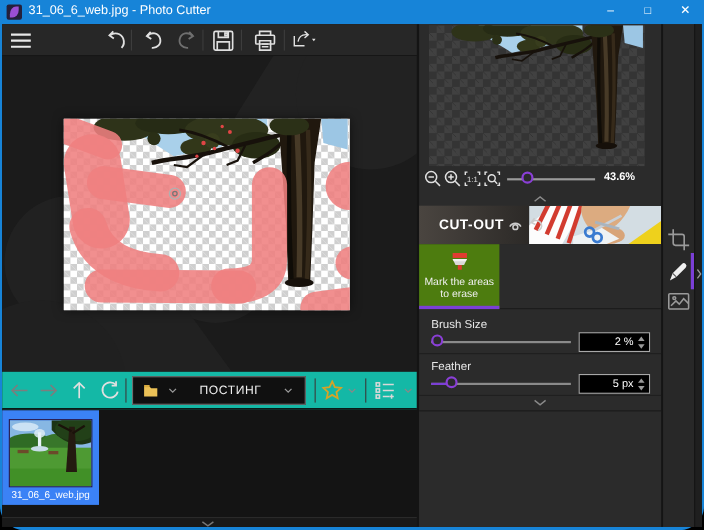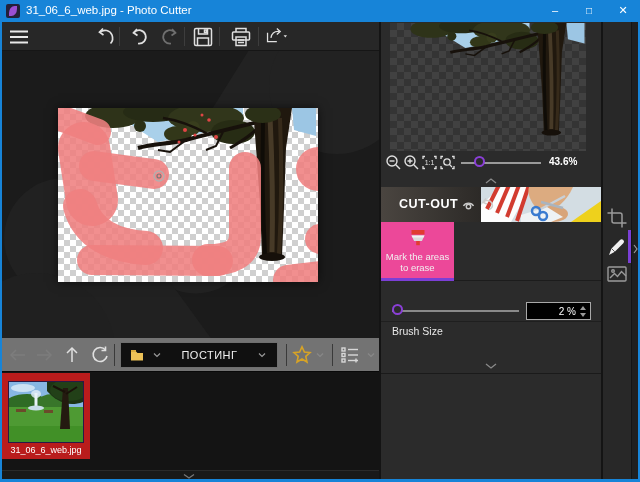--- a/index.html
+++ b/index.html
@@ -1,19 +1,19 @@
 <!DOCTYPE html>
 <html><head>
 <meta charset="utf-8">
 <style>
   html,body{margin:0;padding:0;width:640px;height:482px;overflow:hidden;background:#000;
     font-family:"Liberation Sans","DejaVu Sans",sans-serif;}
   *{box-sizing:border-box;}
   .abs{position:absolute;}
-  .window{position:absolute;top:0;left:0;width:640px;height:482px;background:#1784d8;}
+  .window{position:absolute;top:0;left:0;width:640px;height:482px;background:#1784d8;border-radius:22px;}
   .titlebar{position:absolute;top:0;left:0;width:640px;height:22px;background:#1784d8;color:#fff;}
   .app-icon{position:absolute;left:6px;top:4px;width:14px;height:14px;background:#24203a;border-radius:2px;}
   .app-icon span{position:absolute;left:3px;top:2px;width:8px;height:10px;background:#9b4fd4;border-radius:70% 0 70% 0;}
   .win-title{position:absolute;left:26px;top:4px;font-size:11.5px;color:#fff;white-space:nowrap;}
   .win-btn{position:absolute;top:0;width:34px;height:22px;color:#fff;font-size:11px;text-align:center;line-height:21px;}
   .content{position:absolute;top:22px;left:2px;width:636px;height:457px;background:#2b2b2b;}
   
   .left-region{position:absolute;left:0;top:0;width:377px;height:457px;background:#1b1b1b;}
   .main-toolbar{position:absolute;left:0;top:0;width:377px;height:29px;background:#272727;border-bottom:1px solid #161616;}
   .tb-icon{position:absolute;top:4px;width:22px;height:22px;}
@@ -23,47 +23,47 @@
     background-color:#fff;
     background-image:linear-gradient(45deg,#cfcfcf 25%,transparent 25%,transparent 75%,#cfcfcf 75%),
                      linear-gradient(45deg,#cfcfcf 25%,transparent 25%,transparent 75%,#cfcfcf 75%);
     background-position:0 0,6px 6px;background-size:12px 12px;}
   .checker-dark{background-color:#343434;
     background-image:linear-gradient(45deg,#414141 25%,transparent 25%,transparent 75%,#414141 75%),
                      linear-gradient(45deg,#414141 25%,transparent 25%,transparent 75%,#414141 75%);
     background-position:0 0,7px 7px;background-size:14px 14px;}
   
   .browser{position:absolute;left:0;top:316px;width:377px;height:141px;background:#141414;}
-  .browser-toolbar{position:absolute;left:0;top:0;width:377px;height:34px;background:#737373;border-bottom:1px solid #090909;}
+  .browser-toolbar{position:absolute;left:0;top:0;width:377px;height:34px;background:#14b8a6;border-bottom:1px solid #090909;}
   .bt-icon{position:absolute;top:7px;width:20px;height:20px;}
   .bt-sep{position:absolute;top:6px;width:1px;height:22px;background:#3a3a3a;}
   .folder-box{position:absolute;left:118px;top:4px;width:158px;height:26px;border:1px solid #6f6f6f;background:#101010;
     display:flex;align-items:center;}
-  .thumb-cell{position:absolute;left:0;top:35px;width:88px;height:86px;background:#b91c1c;}
+  .thumb-cell{position:absolute;left:0;top:35px;width:88px;height:86px;background:#3b82f6;}
   .thumb-img{position:absolute;left:6px;top:8px;width:76px;height:62px;border:1px solid #2a1846;}
   .thumb-name{position:absolute;left:0;top:72px;width:88px;text-align:center;color:#fff;font-size:9px;}
   .browser-footer{position:absolute;left:0;top:132px;width:377px;height:9px;background:#191919;border-top:1px solid #2a2a2a;}
   
   .right-panel{position:absolute;left:377px;top:0;width:224px;height:457px;background:#2b2b2b;border-left:2px solid #141414;border-right:2px solid #141414;}
   .preview-img{position:absolute;left:9px;top:1px;width:196px;height:128px;}
   .zoom-row{position:absolute;left:0;top:130px;width:220px;height:22px;}
   .zr-icon{position:absolute;top:2px;width:17px;height:17px;}
   .slider-track{position:absolute;height:2px;background:#9a9a9a;}
   .slider-handle{position:absolute;width:11px;height:11px;border:2px solid #8a3fd6;border-radius:50%;background:#2b2b2b;}
   .zoom-pct{position:absolute;left:168px;top:4px;font-size:10px;font-weight:bold;color:#fff;}
   .collapse-row{position:absolute;left:0;width:220px;height:14px;text-align:center;}
   .banner{position:absolute;left:0;top:165px;width:220px;height:35px;background:linear-gradient(90deg,#4a4540 0%,#262422 55%);overflow:hidden;}
   .banner-title{position:absolute;left:18px;top:10px;color:#fff;font-size:12.5px;font-weight:bold;letter-spacing:.5px;}
   .tools-row{position:absolute;left:0;top:200px;width:220px;height:59px;background:#2b2b2b;border-bottom:1px solid #1c1c1c;}
   .tool-btn{position:absolute;top:0;height:59px;text-align:center;color:#f0f0f0;font-size:9.5px;line-height:11px;}
   .tool-btn .t-icon{margin:5px auto 2px auto;width:22px;height:22px;}
-  .tool-btn.sel{background:#ec4899;}
+  .tool-btn.sel{background:#4d7c0f;}
   .tool-underline{position:absolute;left:0;bottom:0;width:100%;height:3px;background:#7b3fd6;}
   .slider-section{position:absolute;left:0;width:220px;height:38px;border-bottom:1px solid #1f1f1f;}
-  .ss-label{position:absolute;left:11px;top:5px;color:#e8e8e8;font-size:10.5px;margin-top:36px;}
+  .ss-label{position:absolute;left:11px;top:5px;color:#e8e8e8;font-size:10.5px;}
   .spinbox{position:absolute;left:145px;top:18px;width:65px;height:18px;background:#000;border:1px solid #a8a8a8;color:#fff;font-size:10px;}
   .spin-val{position:absolute;right:14px;top:3px;}
   .spin-arrows{position:absolute;right:2px;top:2px;width:9px;height:13px;}
   .spin-arrows .up{position:absolute;top:1px;left:1px;width:0;height:0;border-left:3.5px solid transparent;border-right:3.5px solid transparent;border-bottom:4px solid #9a9a9a;}
   .spin-arrows .dn{position:absolute;bottom:1px;left:1px;width:0;height:0;border-left:3.5px solid transparent;border-right:3.5px solid transparent;border-top:4px solid #9a9a9a;}
   .panel-rest{position:absolute;left:0;top:351px;width:220px;height:106px;background:#2b2b2b;border-top:1px solid #1a1a1a;}
   
   .right-strip{position:absolute;left:601px;top:0;width:35px;height:457px;background:#282828;}
   .rs-icon{position:absolute;left:3px;width:22px;height:22px;}
   .rs-sel-bar{position:absolute;left:25px;top:208px;width:3px;height:33px;background:#7b3fd6;}
@@ -411,20 +411,33 @@
         <div class="slider-handle" style="left:11px;top:20px"></div>
         <div class="spinbox">
           <span class="spin-val">2 %</span>
           <span class="spin-arrows">
               <span class="up"></span>
               <span class="dn"></span>
             </span>
         </div>
       </div>
 
+      <div class="slider-section" style="top:300px">
+        <div class="ss-label">Feather</div>
+        <div class="slider-track" style="left:11px;top:26px;width:127px;background:#8a8a8a"></div>
+        <div class="slider-track" style="left:11px;top:26px;width:17px;background:#7b3fd6"></div>
+        <div class="slider-handle" style="left:24px;top:20px"></div>
+        <div class="spinbox">
+          <span class="spin-val">5 px</span>
+          <span class="spin-arrows">
+              <span class="up"></span>
+              <span class="dn"></span>
+            </span>
+        </div>
+      </div>
 
       <div class="collapse-row" style="top:337px">
         <svg style="margin:3px auto 0" width="14" height="8">
           <polyline points="2,2 7,6 12,2" fill="none" stroke="#8a8a8a" stroke-width="1.3"></polyline>
         </svg>
       </div>
 
       <div class="panel-rest"></div>
     </div>
 

